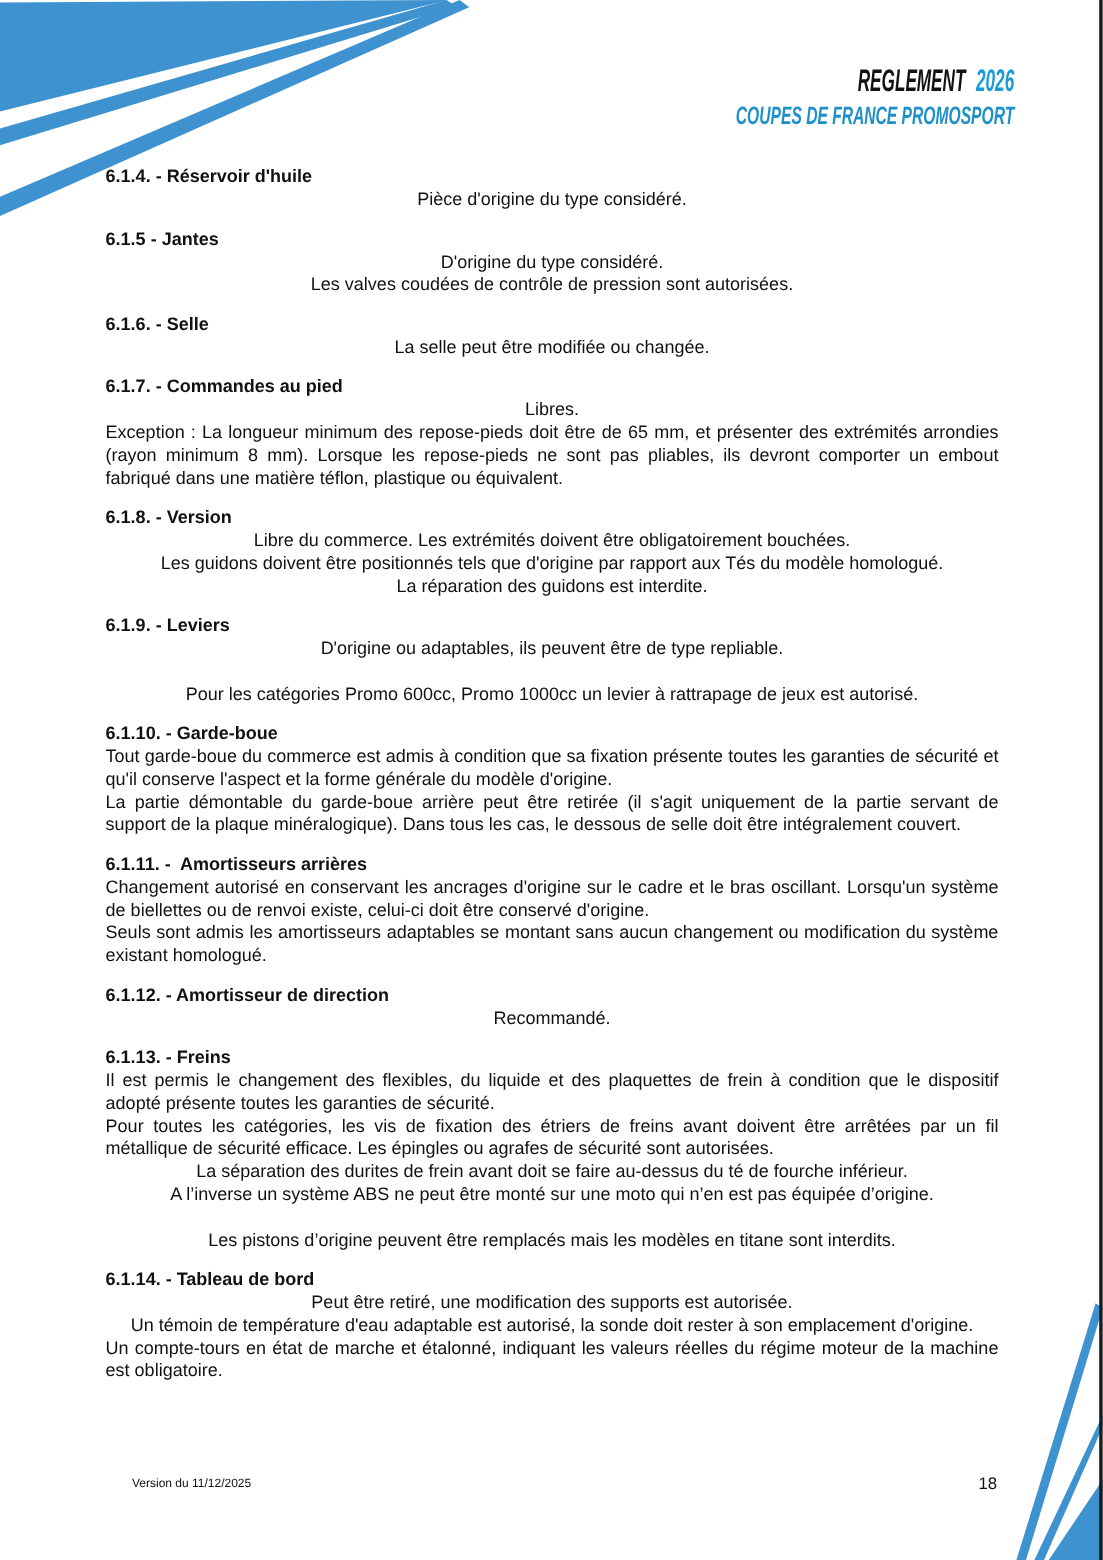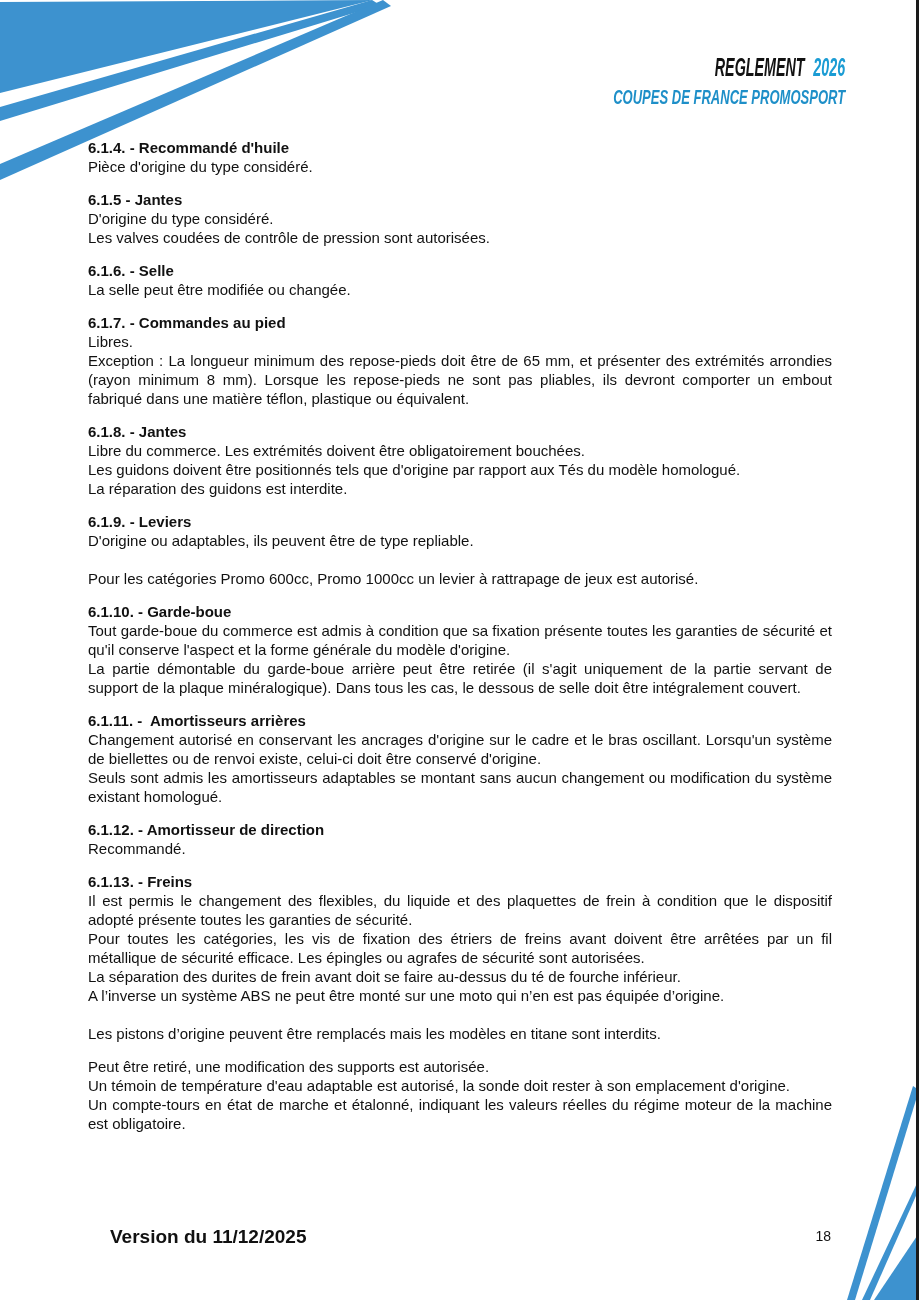--- a/index.html
+++ b/index.html
@@ -38,26 +38,26 @@
     color: #1e8fc8;
   }
 
   
   .content {
     position: absolute; left: 88px; top: 138px; width: 744px;
     font-size: 15px; line-height: 19px;
   }
   .section { margin: 0 0 14px 0; }
   .heading { font-weight: bold; white-space: pre-wrap; }
-  .para { margin: 0; }
+  .para { margin: 0; text-align: center; }
   .justify { text-align: justify; }
   .gap { margin-top: 19px; }
 
   
-  .footer-version { position: absolute; left: 110px; top: 1227px; font-size: 19px; line-height: 19px; font-weight: bold; }
+  .footer-version { position: absolute; left: 110px; top: 1227px; font-size: 10px; line-height: 19px; }
   .footer-page { position: absolute; right: 88px; top: 1227px; font-size: 14px; line-height: 19px; }
 </style>
 </head>
 <body>
 
 <div class="page">
 
   <svg class="deco-tl" width="400" height="240" viewBox="0 0 400 240">
     <polygon points="0,2 373,0 0,93" fill="#3d92cf"></polygon>
     <polygon points="0,107 372,0 380,5 0,121" fill="#3d92cf"></polygon>
@@ -75,21 +75,21 @@
   <div class="masthead">
     <div class="hdr-line1">
       <span>REGLEMENT</span><span class="year">2026</span>
     </div>
     <div class="hdr-line2">COUPES DE FRANCE PROMOSPORT</div>
   </div>
 
   <div class="content">
 
     <div class="section">
-      <div class="heading">6.1.4. - Recommandé d'huile</div>
+      <div class="heading">6.1.4. - Réservoir d'huile</div>
       <div class="para">Pièce d'origine du type considéré.</div>
     </div>
 
     <div class="section">
       <div class="heading">6.1.5 - Jantes</div>
       <div class="para">D'origine du type considéré.</div>
       <div class="para">Les valves coudées de contrôle de pression sont autorisées.</div>
     </div>
 
     <div class="section">
@@ -97,21 +97,21 @@
       <div class="para">La selle peut être modifiée ou changée.</div>
     </div>
 
     <div class="section">
       <div class="heading">6.1.7. - Commandes au pied</div>
       <div class="para">Libres.</div>
       <div class="para justify">Exception : La longueur minimum des repose-pieds doit être de 65 mm, et présenter des extrémités arrondies (rayon minimum 8 mm). Lorsque les repose-pieds ne sont pas pliables, ils devront comporter un embout fabriqué dans une matière téflon, plastique ou équivalent.</div>
     </div>
 
     <div class="section">
-      <div class="heading">6.1.8. - Jantes</div>
+      <div class="heading">6.1.8. - Version</div>
       <div class="para">Libre du commerce. Les extrémités doivent être obligatoirement bouchées.</div>
       <div class="para">Les guidons doivent être positionnés tels que d'origine par rapport aux Tés du modèle homologué.</div>
       <div class="para">La réparation des guidons est interdite.</div>
     </div>
 
     <div class="section">
       <div class="heading">6.1.9. - Leviers</div>
       <div class="para">D'origine ou adaptables, ils peuvent être de type repliable.</div>
       <div class="para gap">Pour les catégories Promo 600cc, Promo 1000cc un levier à rattrapage de jeux est autorisé.</div>
     </div>
@@ -136,20 +136,21 @@
     <div class="section">
       <div class="heading">6.1.13. - Freins</div>
       <div class="para justify">Il est permis le changement des flexibles, du liquide et des plaquettes de frein à condition que le dispositif adopté présente toutes les garanties de sécurité.</div>
       <div class="para justify">Pour toutes les catégories, les vis de fixation des étriers de freins avant doivent être arrêtées par un fil métallique de sécurité efficace. Les épingles ou agrafes de sécurité sont autorisées.</div>
       <div class="para">La séparation des durites de frein avant doit se faire au-dessus du té de fourche inférieur.</div>
       <div class="para">A l’inverse un système ABS ne peut être monté sur une moto qui n’en est pas équipée d’origine.</div>
       <div class="para gap">Les pistons d’origine peuvent être remplacés mais les modèles en titane sont interdits.</div>
     </div>
 
     <div class="section">
+      <div class="heading">6.1.14. - Tableau de bord</div>
       <div class="para">Peut être retiré, une modification des supports est autorisée.</div>
       <div class="para">Un témoin de température d'eau adaptable est autorisé, la sonde doit rester à son emplacement d'origine.</div>
       <div class="para justify">Un compte-tours en état de marche et étalonné, indiquant les valeurs réelles du régime moteur de la machine est obligatoire.</div>
     </div>
 
   </div>
 
   <div class="footer-version">Version du 11/12/2025</div>
   <div class="footer-page">18</div>
 

